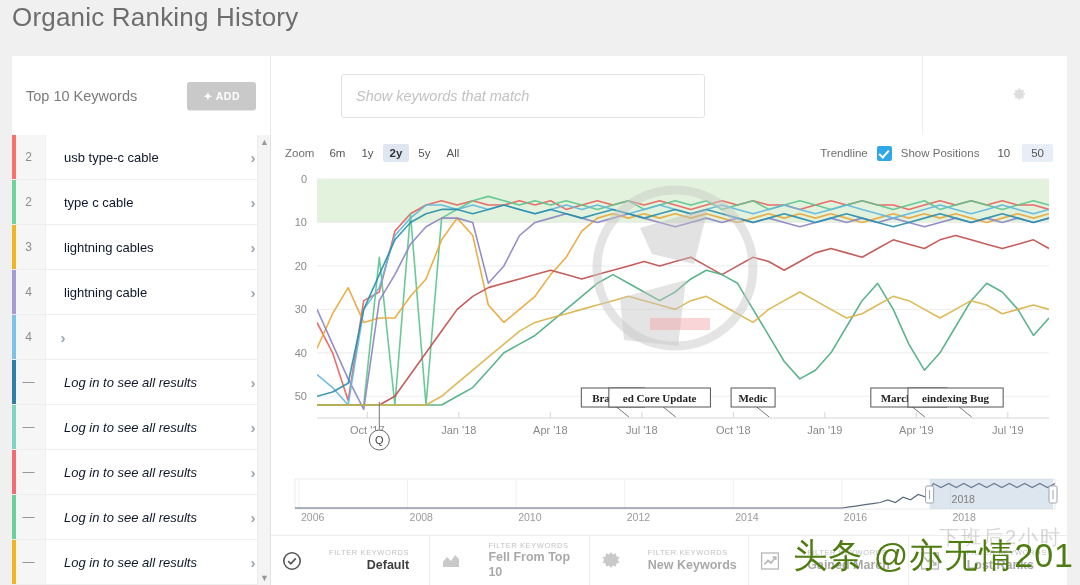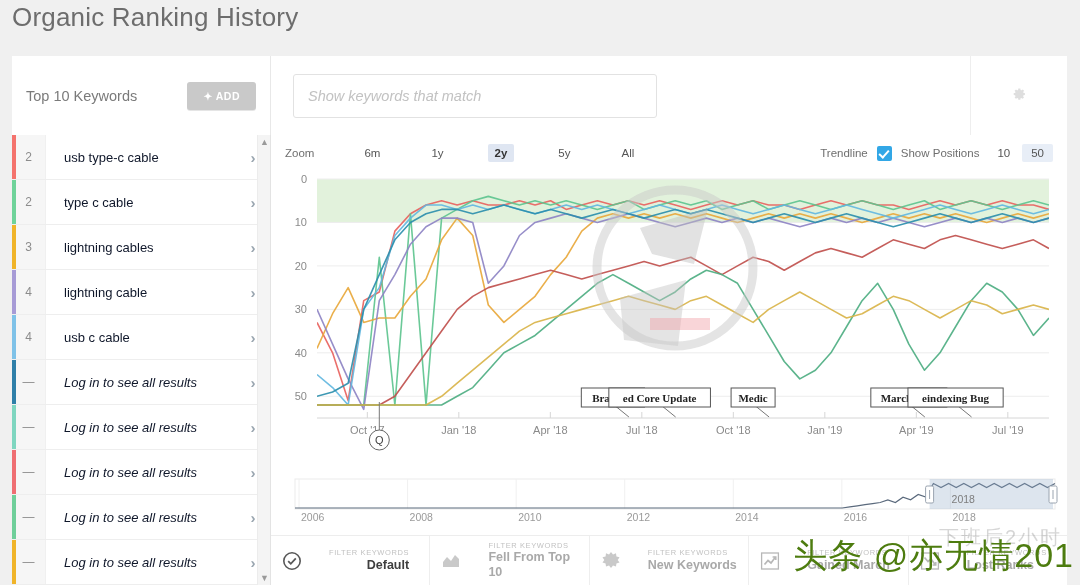--- a/index.html
+++ b/index.html
@@ -23,20 +23,21 @@
   }
 
   
   .top-bar {
     position: absolute;
     left: 12px; top: 56px;
     width: 1055px; height: 79px;
     background: #ffffff;
     display: flex;
     align-items: stretch;
+    gap: 48px;
   }
   .kw-panel {
     width: 259px;
     border-right: 1px solid #e8e8e8;
     display: flex;
     align-items: center;
     padding: 0 14px;
     justify-content: space-between;
   }
   .kw-panel-title {
@@ -178,21 +179,20 @@
   .zoom-btn {
     font-size: 11.5px;
     color: #555;
     padding: 3px 7px;
     margin-right: 2px;
     border-radius: 2px;
     background: transparent;
     border: none;
     cursor: pointer;
     font-family: "Liberation Sans", sans-serif;
-    margin-left: 35px;
   }
   .zoom-btn.active {
     background: #dfe6f2;
     font-weight: 700;
     color: #333;
   }
   .toolbar-right {
     margin-left: auto;
     display: flex;
     align-items: center;
@@ -362,21 +362,20 @@
       </div>
       <div class="kw-row">
         <span class="bar" style="background:#a79bd6"></span>
         <span class="kw-rank">4</span>
         <span class="kw-name">lightning cable</span>
         <span class="chev">›</span>
       </div>
       <div class="kw-row">
         <span class="bar" style="background:#7fc2e8"></span>
         <span class="kw-rank">4</span>
-        <span class="kw-name">usb c cable</span>
         <span class="chev">›</span>
       </div>
       <div class="kw-row">
         <span class="bar" style="background:#2f7fa8"></span>
         <span class="kw-rank">—</span>
         <span class="kw-name muted">Log in to see all results</span>
         <span class="chev">›</span>
       </div>
       <div class="kw-row">
         <span class="bar" style="background:#7fd6c0"></span>

